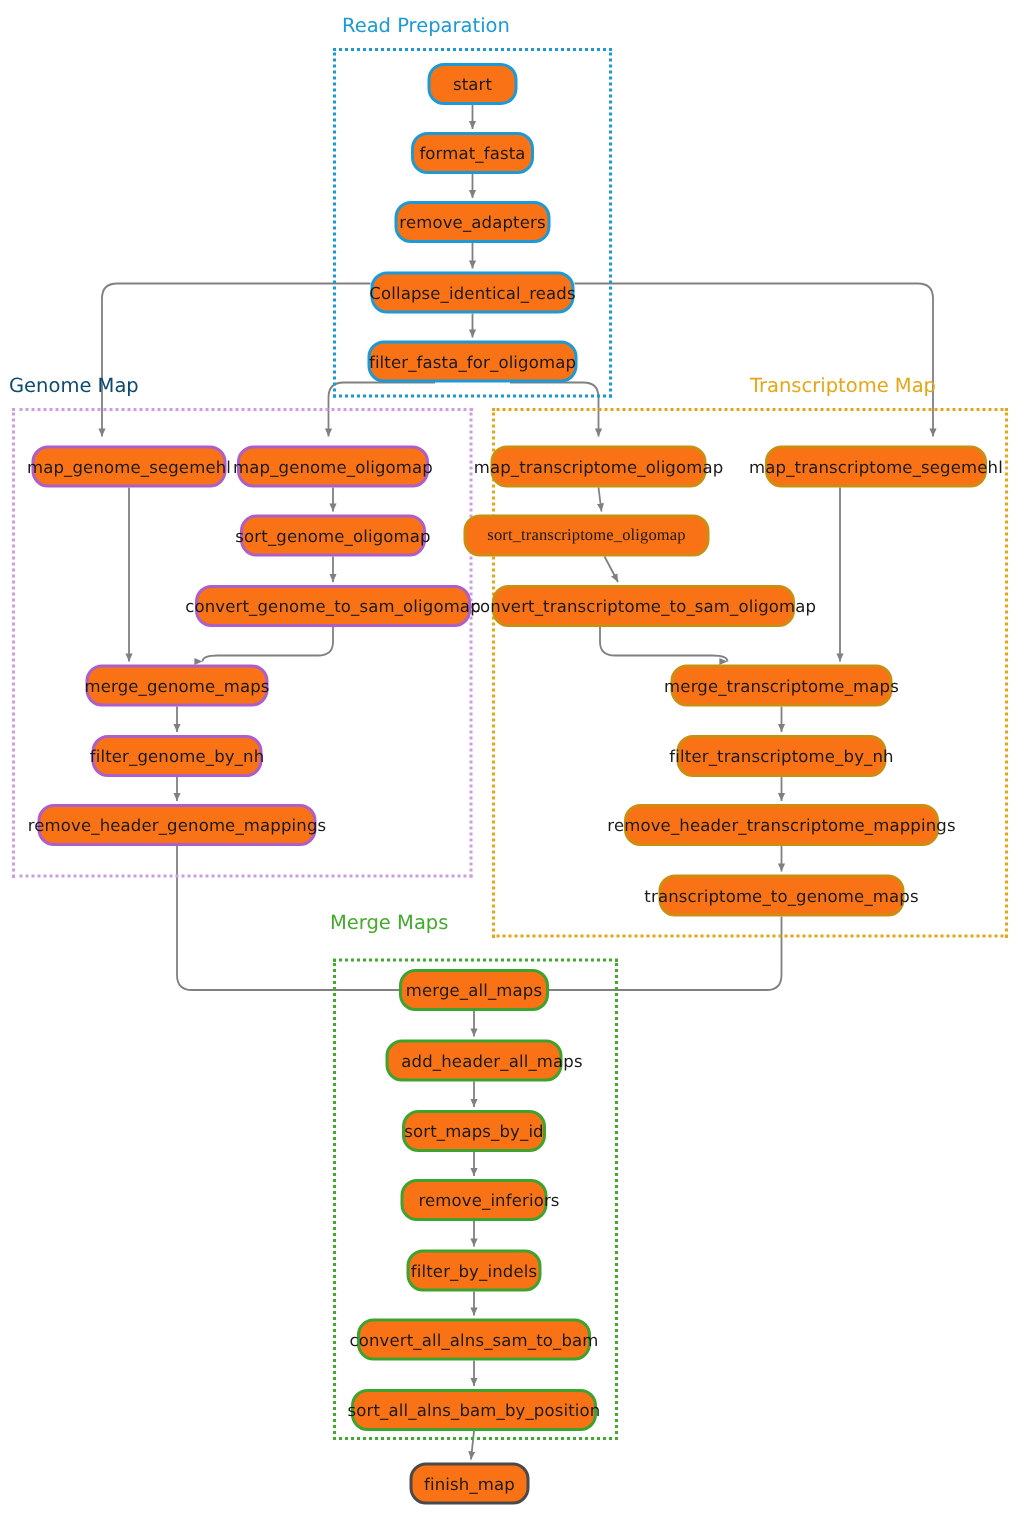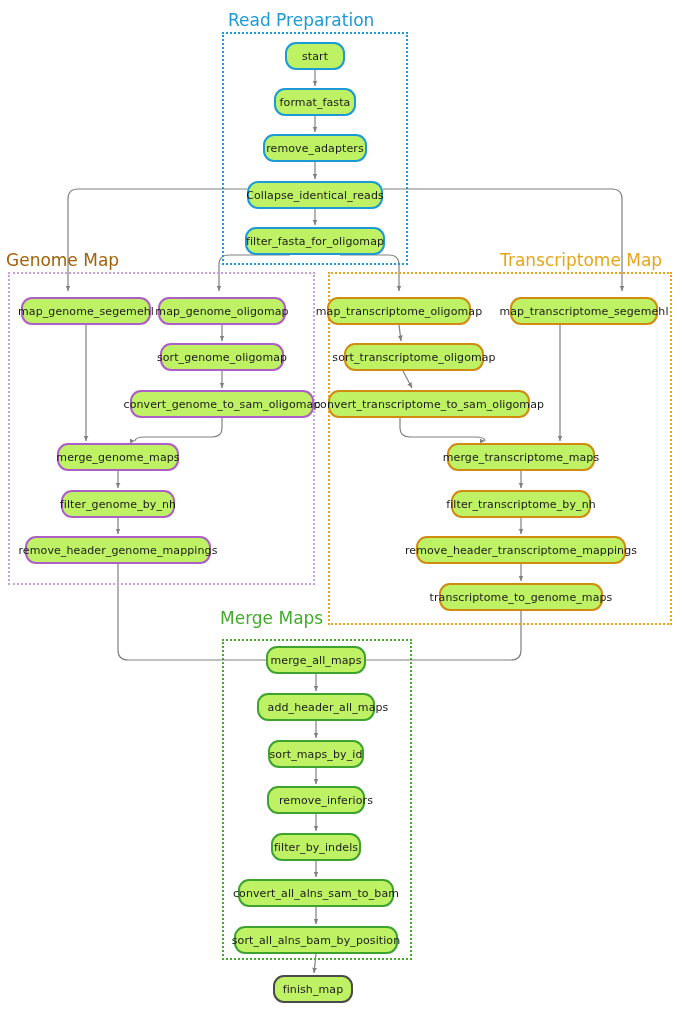--- a/index.html
+++ b/index.html
@@ -2,31 +2,31 @@
 <html><head>
 <meta charset="utf-8">
 <style>
   html,body{margin:0;padding:0;background:#ffffff;}
   body{width:683px;height:1014px;overflow:hidden;
        font-family:"DejaVu Sans","Liberation Sans",sans-serif;}
   #canvas{position:relative;width:683px;height:1014px;}
   svg.layer{position:absolute;left:0;top:0;width:683px;height:1014px;}
   .node{position:absolute;box-sizing:border-box;display:flex;
         align-items:center;justify-content:center;
-        border:2px solid #888;border-radius:11px;background:#bef264;
+        border:2px solid #888;border-radius:11px;background:#f97316;
         color:#1a1a1a;font-size:11px;line-height:1;
         letter-spacing:.1px;white-space:nowrap;z-index:5;}
   .node.blue{border-color:#1b9ad6;}
   .node.purple{border-color:#ad5ec7;}
   .node.orange{border-color:#cf8c10;}
   .node.green{border-color:#3ea32e;}
   .node.plain{border-color:#4a4a4a;}
   .cluster{position:absolute;box-sizing:border-box;
            border:2px dotted #999;background:transparent;z-index:1;}
-  .clabel{position:absolute;font-size:17px;white-space:nowrap;z-index:3;
+  .clabel{position:absolute;font-size:13px;white-space:nowrap;z-index:3;
           font-family:"DejaVu Sans","Liberation Sans",sans-serif;}
 </style>
 </head>
 <body>
 
 <div id="canvas">
 
   <svg class="layer" viewBox="0 0 683 1014">
     <defs>
       <marker id="arrow" viewBox="0 0 10 10" refX="9" refY="5" markerWidth="5" markerHeight="5" orient="auto-start-reverse">
@@ -69,41 +69,41 @@
 
   <div id="clusters-layer">
       <div class="cluster" style="left: 222px; top: 32px; width: 186px; height: 233px; border-color: rgb(27, 154, 214);"></div>
       <div class="cluster" style="left: 8px; top: 272px; width: 307px; height: 313px; border-color: rgb(207, 158, 224);"></div>
       <div class="cluster" style="left: 328px; top: 272px; width: 344px; height: 353px; border-color: rgb(230, 166, 23);"></div>
       <div class="cluster" style="left: 222px; top: 639px; width: 190px; height: 321px; border-color: rgb(67, 171, 44);"></div>
     </div>
 
   <div id="cluster-labels">
       <div class="clabel" style="left: 228px; top: 10px; color: rgb(27, 154, 214);">Read Preparation</div>
-      <div class="clabel" style="left: 6px; top: 250px; color: #a16207;">Genome    Map</div>
+      <div class="clabel" style="left: 6px; top: 250px; color: #0c4a6e;">Genome    Map</div>
       <div class="clabel" style="left: 500px; top: 250px; color: rgb(230, 166, 23);">Transcriptome    Map</div>
       <div class="clabel" style="left: 220px; top: 608px; color: rgb(67, 171, 44);">Merge Maps</div>
     </div>
 
   <div id="nodes-layer">
       <div class="node blue" style="left: 285px; top: 42px; width: 60px; height: 28px;">start</div>
       <div class="node blue" style="left: 274px; top: 88px; width: 82px; height: 28px; text-align: right;">format_fasta</div>
       <div class="node blue" style="left: 263px; top: 134px; width: 104px; height: 28px;">remove_adapters</div>
       <div class="node blue" style="left: 247px; top: 181px; width: 136px; height: 28px;">Collapse_identical_reads</div>
       <div class="node blue" style="left: 245px; top: 227px; width: 140px; height: 28px;">filter_fasta_for_oligomap</div>
       <div class="node purple" style="left: 21px; top: 297px; width: 130px; height: 28px;">map_genome_segemehl</div>
       <div class="node purple" style="left: 158px; top: 297px; width: 128px; height: 28px;">map_genome_oligomap</div>
       <div class="node purple" style="left: 160px; top: 343px; width: 124px; height: 28px;">sort_genome_oligomap</div>
       <div class="node purple" style="left: 130px; top: 390px; width: 184px; height: 28px;">convert_genome_to_sam_oligomap</div>
       <div class="node purple" style="left: 57px; top: 443px; width: 122px; height: 28px;">merge_genome_maps</div>
       <div class="node purple" style="left: 61px; top: 490px; width: 114px; height: 28px;">filter_genome_by_nh</div>
       <div class="node purple" style="left: 25px; top: 536px; width: 186px; height: 28px;">remove_header_genome_mappings</div>
       <div class="node orange" style="left: 327px; top: 297px; width: 144px; height: 28px;">map_transcriptome_oligomap</div>
       <div class="node orange" style="left: 510px; top: 297px; width: 148px; height: 28px;">map_transcriptome_segemehl</div>
-      <div class="node orange" style="left: 344px; top: 343px; width: 140px; height: 28px;">sort_transcriptome_oligomap</div>
+      <div class="node orange" style="left: 309px; top: 343px; width: 164px; height: 28px; font-family: Liberation Serif, serif;">sort_transcriptome_oligomap</div>
       <div class="node orange" style="left: 328px; top: 390px; width: 202px; height: 28px;">convert_transcriptome_to_sam_oligomap</div>
       <div class="node orange" style="left: 447px; top: 443px; width: 148px; height: 28px;">merge_transcriptome_maps</div>
       <div class="node orange" style="left: 451px; top: 490px; width: 140px; height: 28px;">filter_transcriptome_by_nh</div>
       <div class="node orange" style="left: 416px; top: 536px; width: 210px; height: 28px;">remove_header_transcriptome_mappings</div>
       <div class="node orange" style="left: 439px; top: 583px; width: 164px; height: 28px;">transcriptome_to_genome_maps</div>
       <div class="node green" style="left: 266px; top: 646px; width: 100px; height: 28px;">merge_all_maps</div>
       <div class="node green" style="left: 257px; top: 693px; width: 118px; height: 28px; padding-left: 24px;">add_header_all_maps</div>
       <div class="node green" style="left: 268px; top: 740px; width: 96px; height: 28px;">sort_maps_by_id</div>
       <div class="node green" style="left: 267px; top: 786px; width: 98px; height: 28px; padding-left: 20px;">remove_inferiors</div>
       <div class="node green" style="left: 271px; top: 833px; width: 90px; height: 28px;">filter_by_indels</div>

